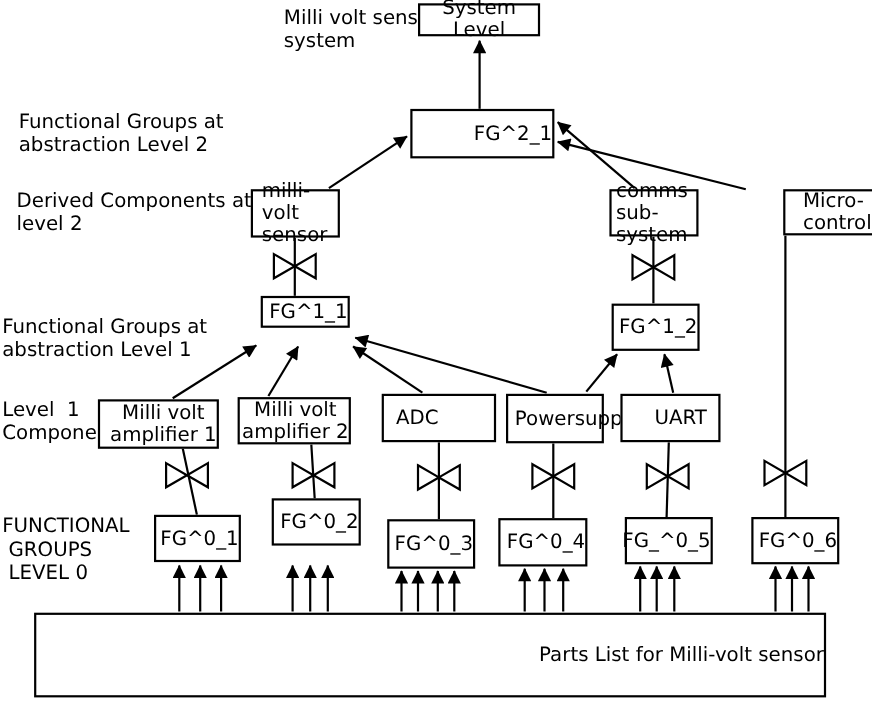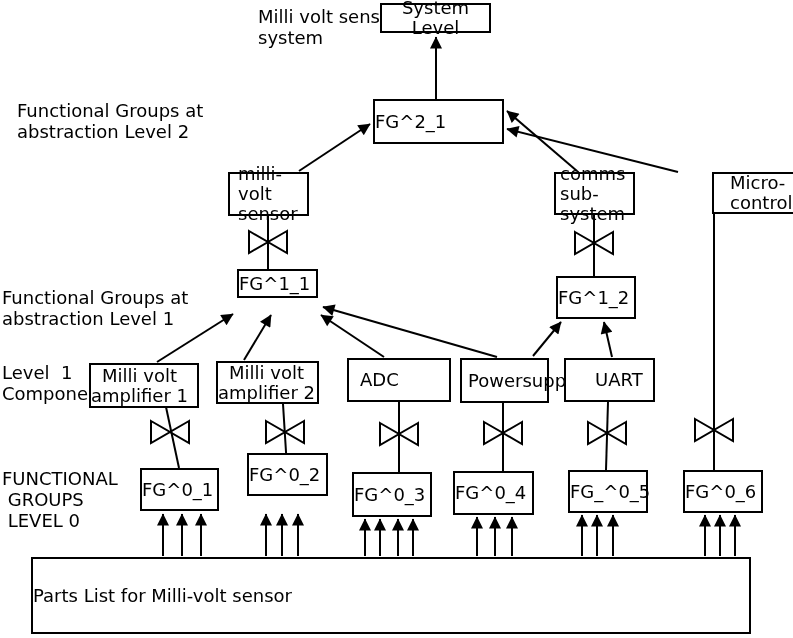--- a/index.html
+++ b/index.html
@@ -1,20 +1,20 @@
 <!DOCTYPE html>
 <html><head>
 <meta charset="utf-8">
 <style>
   html,body{margin:0;padding:0;background:#fff;}
   .canvas{position:relative;width:793px;height:638px;background:#fff;
           font-family:"DejaVu Sans","Liberation Sans",sans-serif;font-size:18px;color:#000;overflow:hidden;}
   .wires{position:absolute;left:0;top:0;width:793px;height:638px;}
   .node{position:absolute;box-sizing:border-box;border:2px solid #000;background:#fff;
-        display:flex;align-items:center;justify-content:flex-start;}
+        display:flex;align-items:center;justify-content:flex-end;}
   .node>span{display:block;white-space:pre-line;text-align:center;line-height:20px;}
   .node.la{justify-content:flex-start;}
   .node.la>span{text-align:left;}
   .lbl{position:absolute;white-space:pre;line-height:21px;}
 </style>
 </head>
 <body>
 
 <div class="canvas">
 
@@ -80,20 +80,22 @@
       <path d="M484,422 L503,433 L484,444 Z M522,422 L503,433 L522,444 Z"></path>
       <path d="M588,422 L607,433 L588,444 Z M626,422 L607,433 L626,444 Z"></path>
       <path d="M695,419 L714,430 L695,441 Z M733,419 L714,430 L733,441 Z"></path>
     </g>
   </svg>
 
   <div class="lbl" style="left:258px;top:6px">Milli volt sensor
 system</div>
   <div class="lbl" style="left:17px;top:100px">Functional Groups at
 abstraction Level 2</div>
+  <div class="lbl" style="left:15px;top:172px">Derived Components at
+level 2</div>
   <div class="lbl" style="left:2px;top:287px">Functional Groups at
 abstraction Level 1</div>
   <div class="lbl" style="left:2px;top:362px">Level  1
 Components</div>
   <div class="lbl" style="left:2px;top:468px">FUNCTIONAL
  GROUPS
  LEVEL 0</div>
 
   <div class="node" style="left:380px;top:3px;width:111px;height:30px">
       <span>System Level</span>

